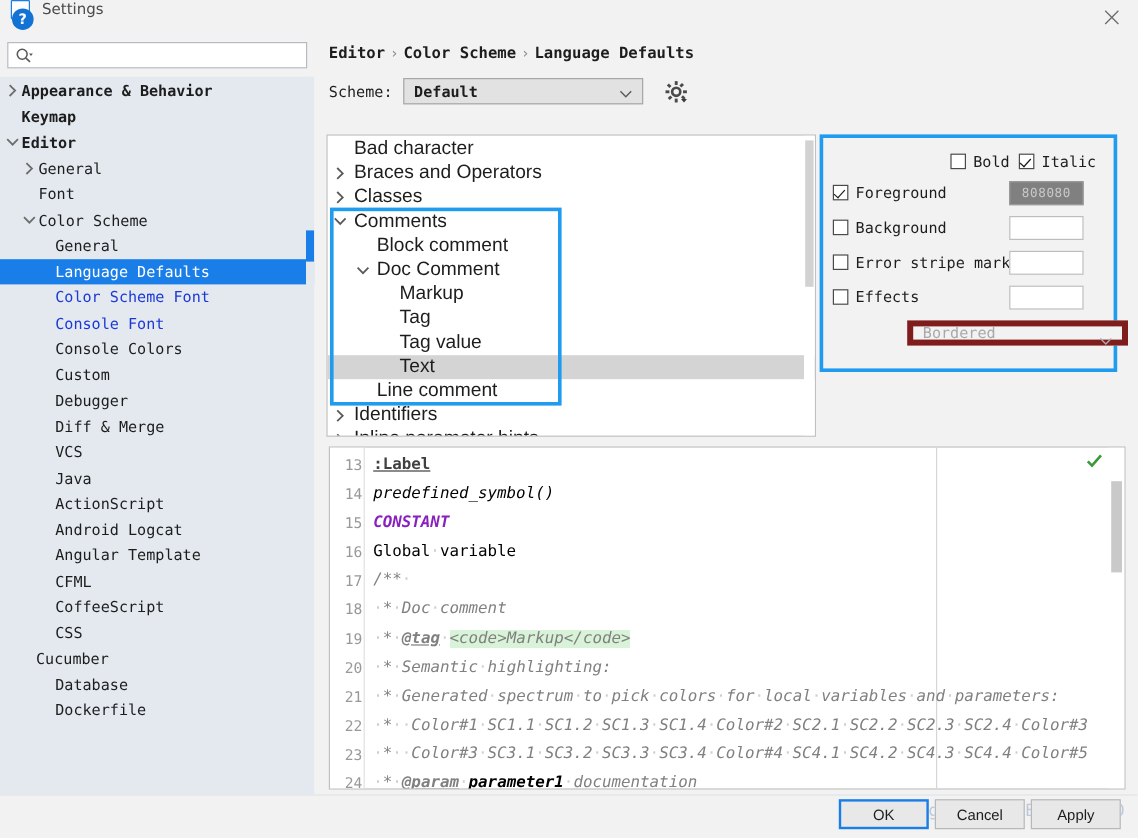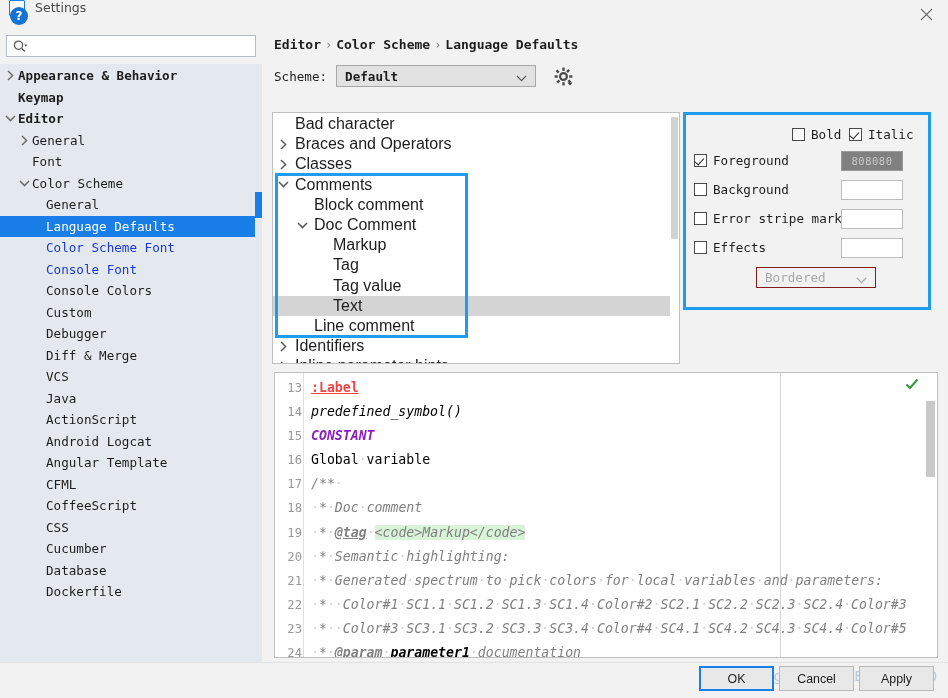--- a/index.html
+++ b/index.html
@@ -225,23 +225,23 @@
     background: #808080;
     border: 1px solid #9a9a9a;
     display: flex; align-items: center; justify-content: center;
     font-family: "DejaVu Sans Mono", "Liberation Mono", monospace;
     font-size: 10.5px;
     color: #c8c8c8;
     letter-spacing: 0.5px;
   }
   .effect-combo {
     position: absolute; left: 70px; top: 152px;
-    width: 120px; height: 21px;
+    width: 184px; height: 21px;
     background: #f2f2f2;
-    border: 1px solid #7f1d1d;
+    border: 5px solid #7f1d1d;
     display: flex; align-items: center;
   }
   .effect-combo .val {
     margin-left: 8px;
     font-family: "DejaVu Sans Mono", "Liberation Mono", monospace;
     font-size: 12.6px; color: #a9a9a9;
   }
   .effect-combo .chev { position: absolute; right: 8px; top: 6px; }
 
   
@@ -280,21 +280,21 @@
     font-size: 13.2px;
   }
   .lnum {
     position: absolute; left: 0; width: 27px;
     text-align: right;
     color: #999999;
     font-size: 12.2px;
   }
   .ctext { position: absolute; left: 36px; }
   .tok { white-space: pre; }
-  .t-label    { font-weight: bold; text-decoration: underline; color: #ef4444; }
+  .t-label    { font-weight: bold; text-decoration: underline; color: #404040; }
   .t-italic   { font-style: italic; color: #000000; }
   .t-const    { font-style: italic; font-weight: bold; color: #8a1fbf; }
   .t-plain    { color: #000000; }
   .t-comment  { font-style: italic; color: #808080; }
   .t-tag      { font-style: italic; font-weight: bold; text-decoration: underline; color: #808080; }
   .t-markup   { font-style: italic; color: #808080; background: #d8f3d8; }
   .t-param    { font-style: italic; font-weight: bold; color: #000000; margin-top: 16px; }
   .dot { color: #cfcfcf; }
   .ok-check {
     position: absolute; right: 18px; top: 4px;
@@ -461,21 +461,21 @@
           <div class="nav-item">
             <span class="lbl" style="position: absolute; left: 46px;">CFML</span>
           </div>
           <div class="nav-item">
             <span class="lbl" style="position: absolute; left: 46px;">CoffeeScript</span>
           </div>
           <div class="nav-item">
             <span class="lbl" style="position: absolute; left: 46px;">CSS</span>
           </div>
           <div class="nav-item">
-            <span class="lbl" style="position: absolute; left: 46px;">Cucumber</span>
+            <span class="lbl" style="position: absolute; left: 30px;">Cucumber</span>
           </div>
           <div class="nav-item">
             <span class="lbl" style="position: absolute; left: 46px;">Database</span>
           </div>
           <div class="nav-item">
             <span class="lbl" style="position: absolute; left: 46px;">Dockerfile</span>
           </div>
         </div>
       <div class="sb-v-left">
         <div class="thumb" style="top:128px;height:26px;"></div>

